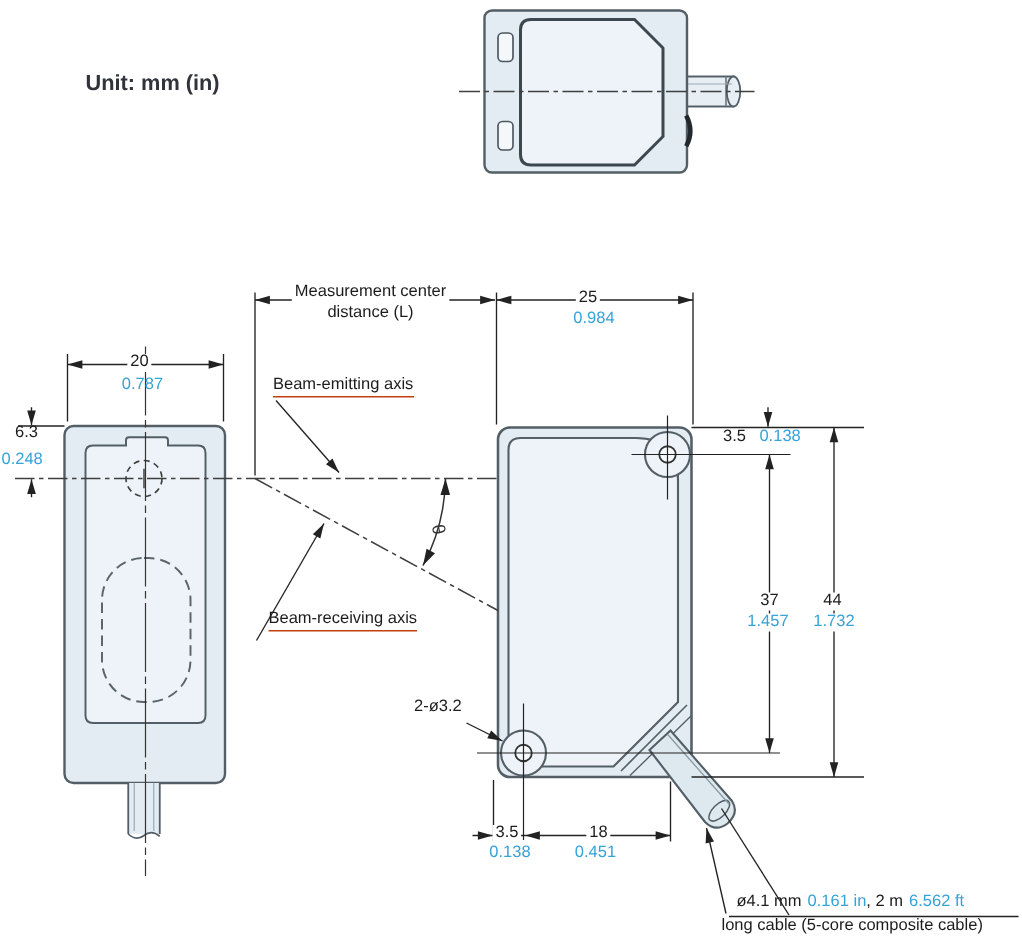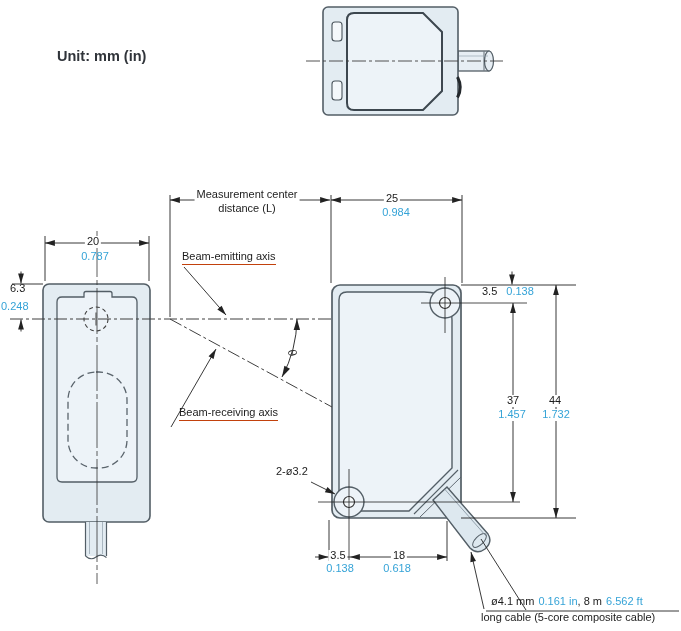--- a/index.html
+++ b/index.html
@@ -137,18 +137,18 @@
   <div class="t c bgw" style="left:513px;top:395px;">37</div>
   <div class="t c bgw in" style="left:512px;top:409px;">1.457</div>
   <div class="t c bgw" style="left:555px;top:395px;">44</div>
   <div class="t c bgw in" style="left:556px;top:409px;">1.732</div>
 
   <div class="t" style="left:276px;top:466px;">2-ø3.2</div>
 
   <div class="t c bgw" style="left:338px;top:550px;">3.5</div>
   <div class="t c in" style="left:340px;top:563px;">0.138</div>
   <div class="t c bgw" style="left:399px;top:550px;">18</div>
-  <div class="t c in" style="left:397px;top:563px;">0.618</div>
+  <div class="t c in" style="left:397px;top:563px;">0.451</div>
 
-  <div class="t" style="left:491px;top:596px;"><span class="pre">ø4.1 mm</span><span class="pre in gap">0.161 in</span><span class="pre">, </span><span class="pre">8 m</span><span class="pre in gap">6.562 ft</span></div>
+  <div class="t" style="left:491px;top:596px;"><span class="pre">ø4.1 mm</span><span class="pre in gap">0.161 in</span><span class="pre">, </span><span class="pre">2 m</span><span class="pre in gap">6.562 ft</span></div>
   <div class="t" style="left:481px;top:612px;">long cable (5-core composite cable)</div>
 
 </div>
 
 </body></html>

